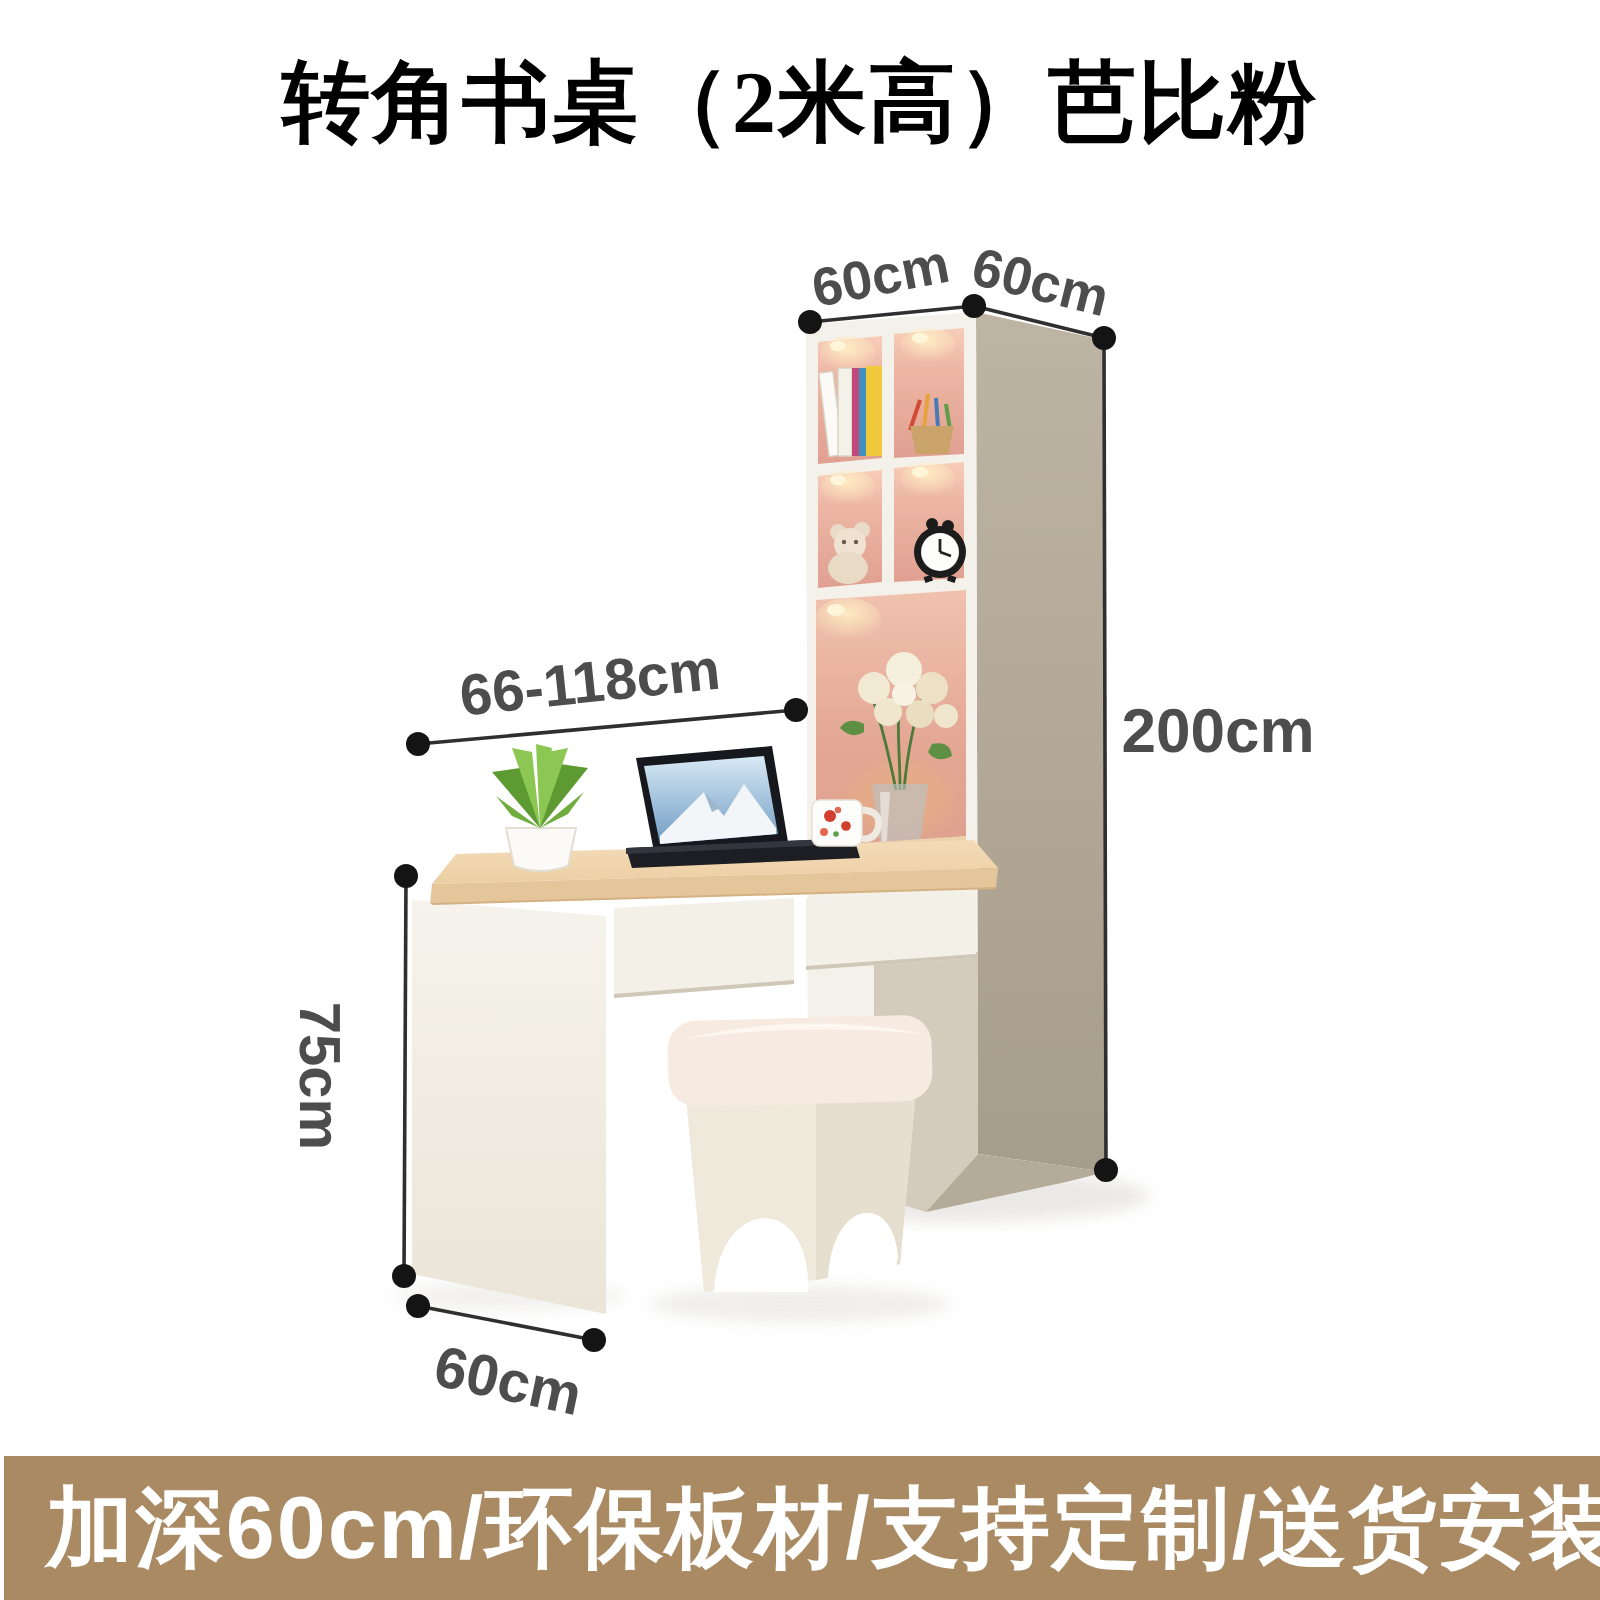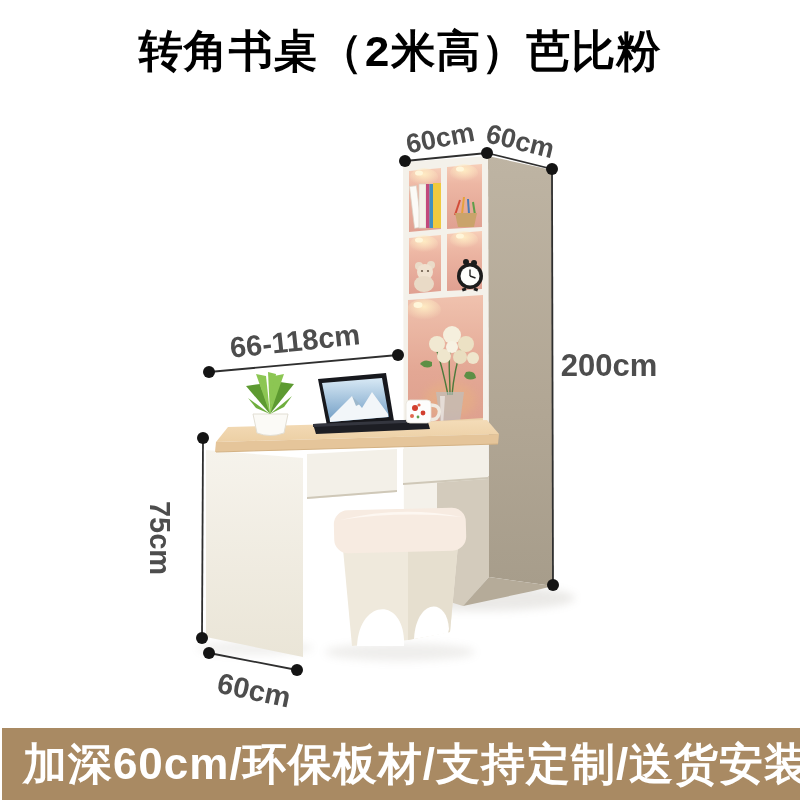--- a/index.html
+++ b/index.html
@@ -1,21 +1,21 @@
 <!DOCTYPE html>
 <html><head>
 <meta charset="utf-8">
 <style>
   html,body{margin:0;padding:0;background:#fff;}
   body{width:800px;height:800px;position:relative;overflow:hidden;
        font-family:"Liberation Sans","DejaVu Sans",sans-serif;}
   .stage{position:absolute;inset:0;width:800px;height:800px;}
   .title{position:absolute;top:22px;left:0;width:800px;text-align:center;
          font-size:44px;font-weight:800;color:#000;letter-spacing:1px;
-         font-family:Liberation Mono, monospace;}
+         font-family:Liberation Serif, serif;}
   .scene{position:absolute;top:0;left:0;}
   .banner{position:absolute;left:2px;top:728px;width:800px;height:72px;
           background:#a98a63;display:flex;align-items:center;justify-content:center;padding-left:14px;}
   .banner span{color:#fff;font-size:44px;font-weight:800;letter-spacing:1px;white-space:nowrap;}
   .dimtext{fill:#4d4d4d;font-weight:bold;font-family:"Liberation Sans","DejaVu Sans",sans-serif;}
 </style>
 </head>
 <body>
 
 <div class="stage">

